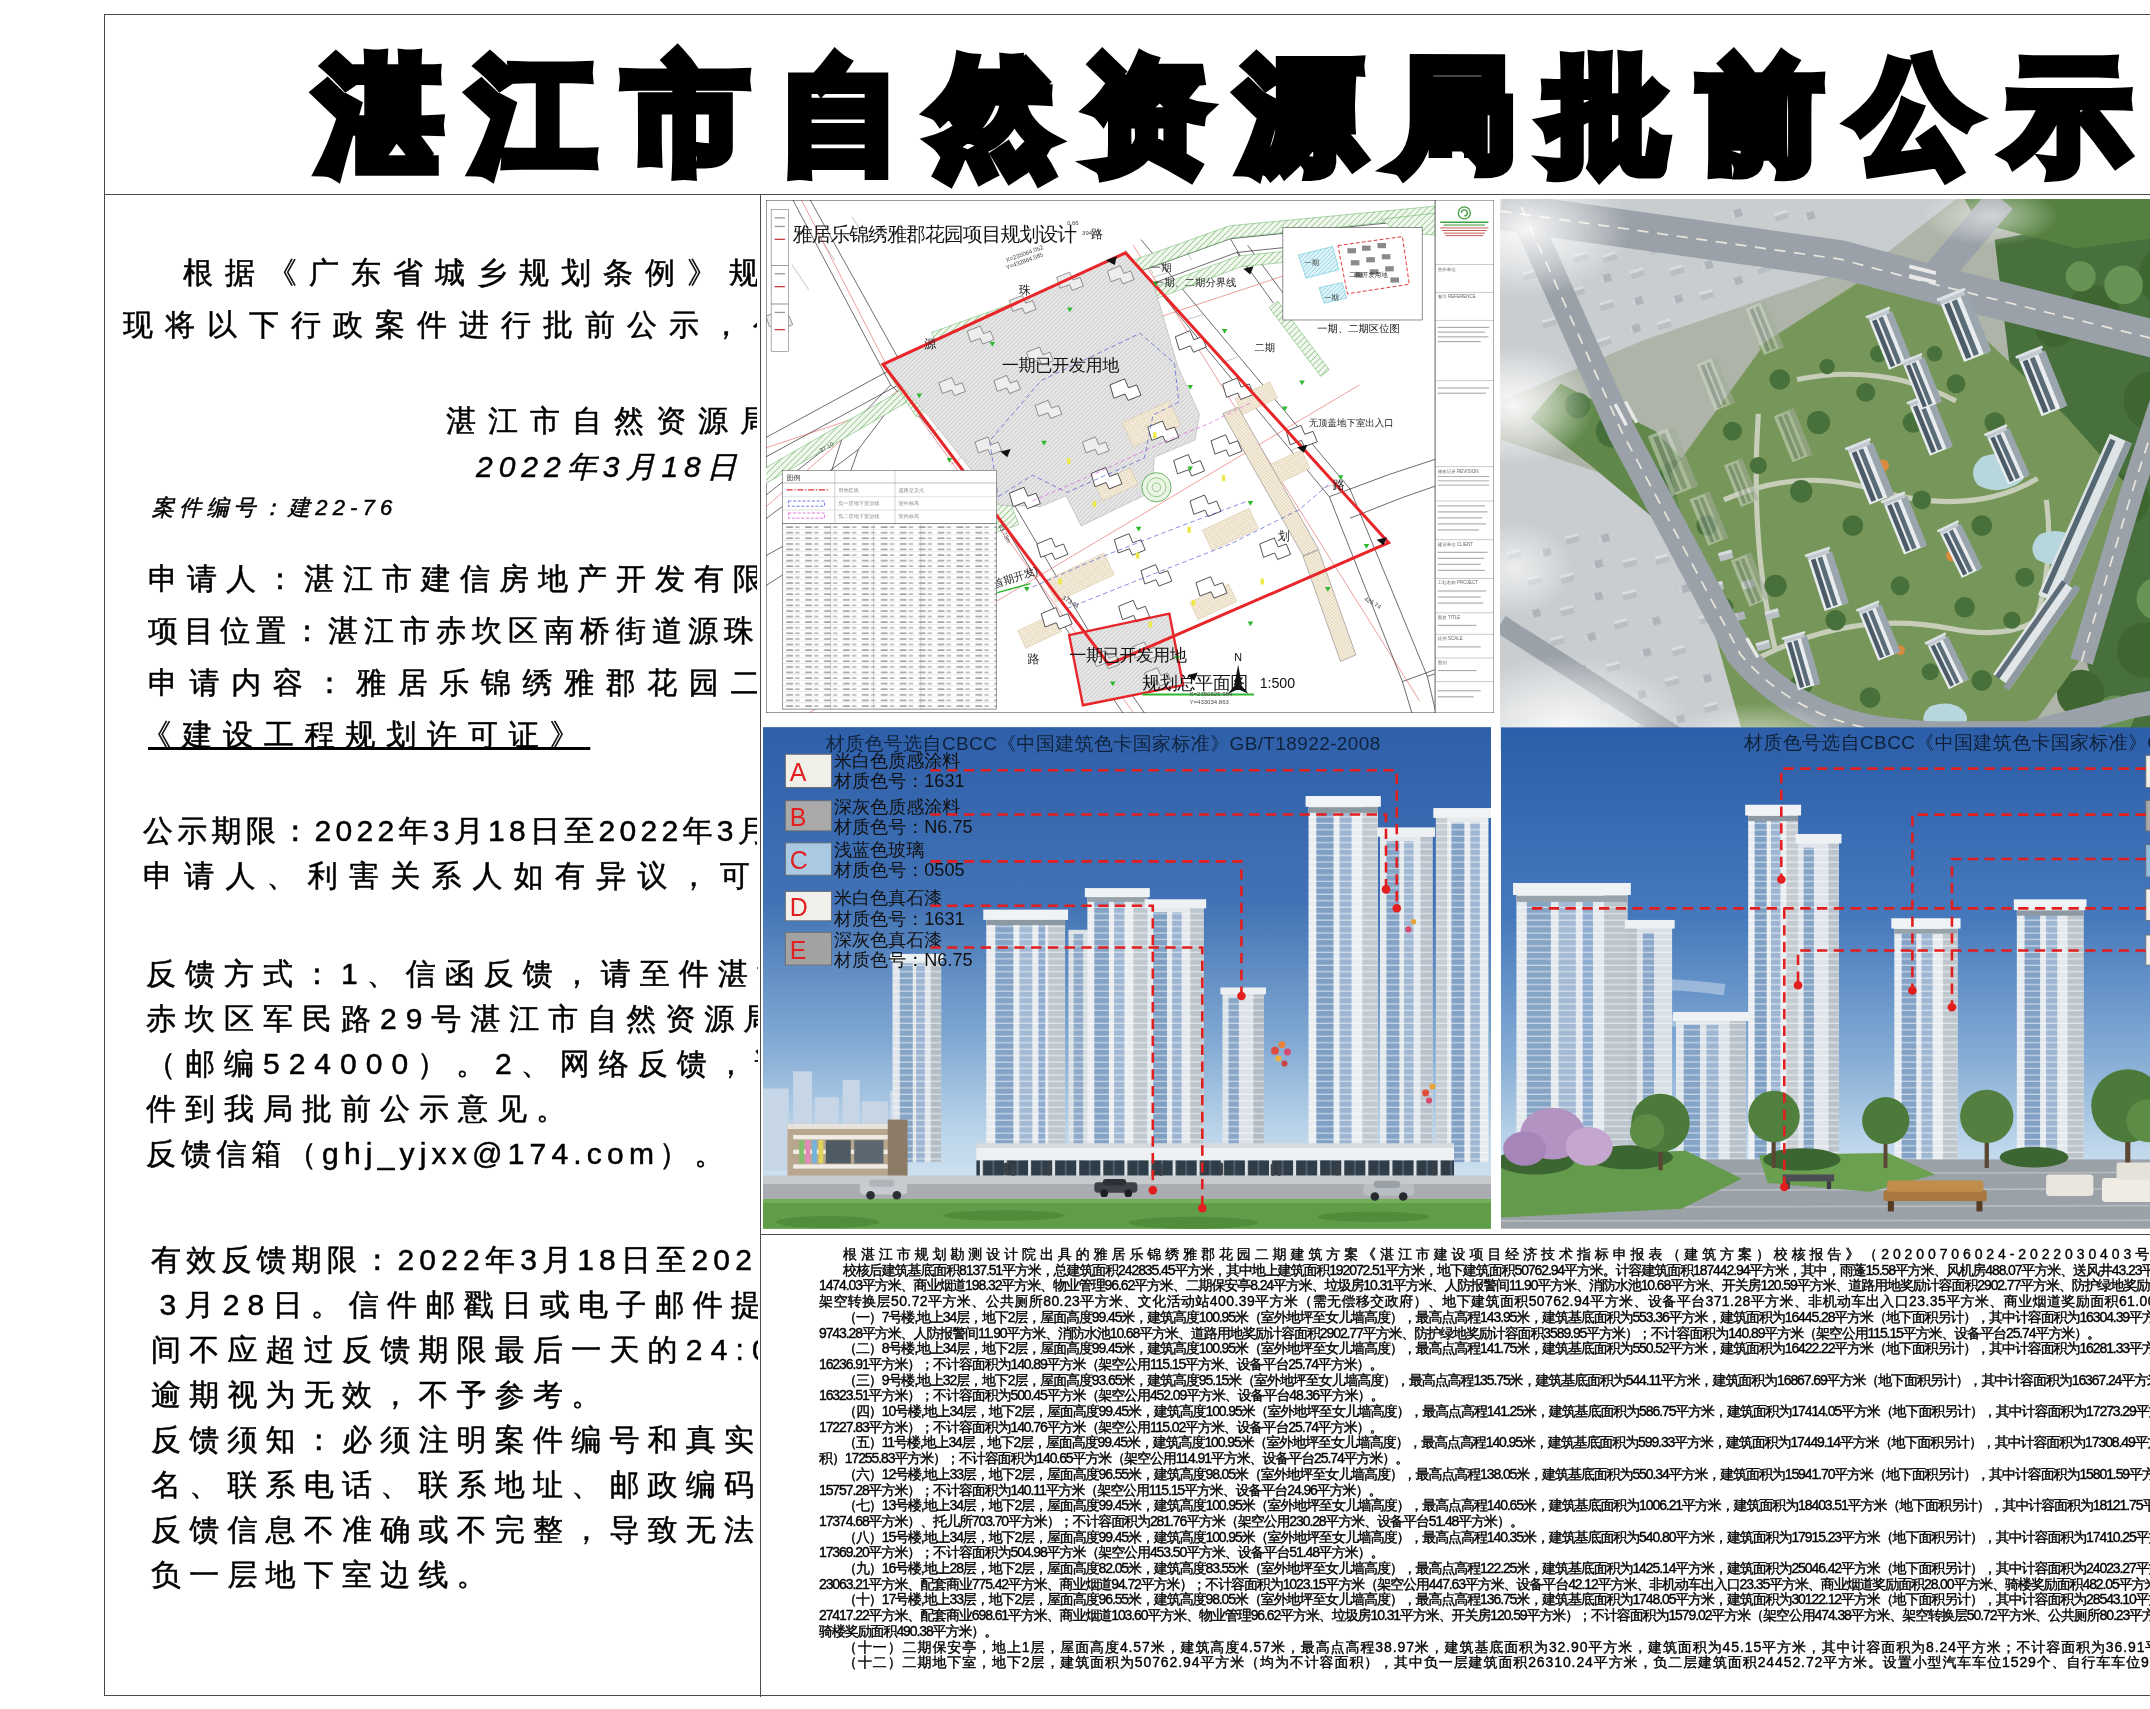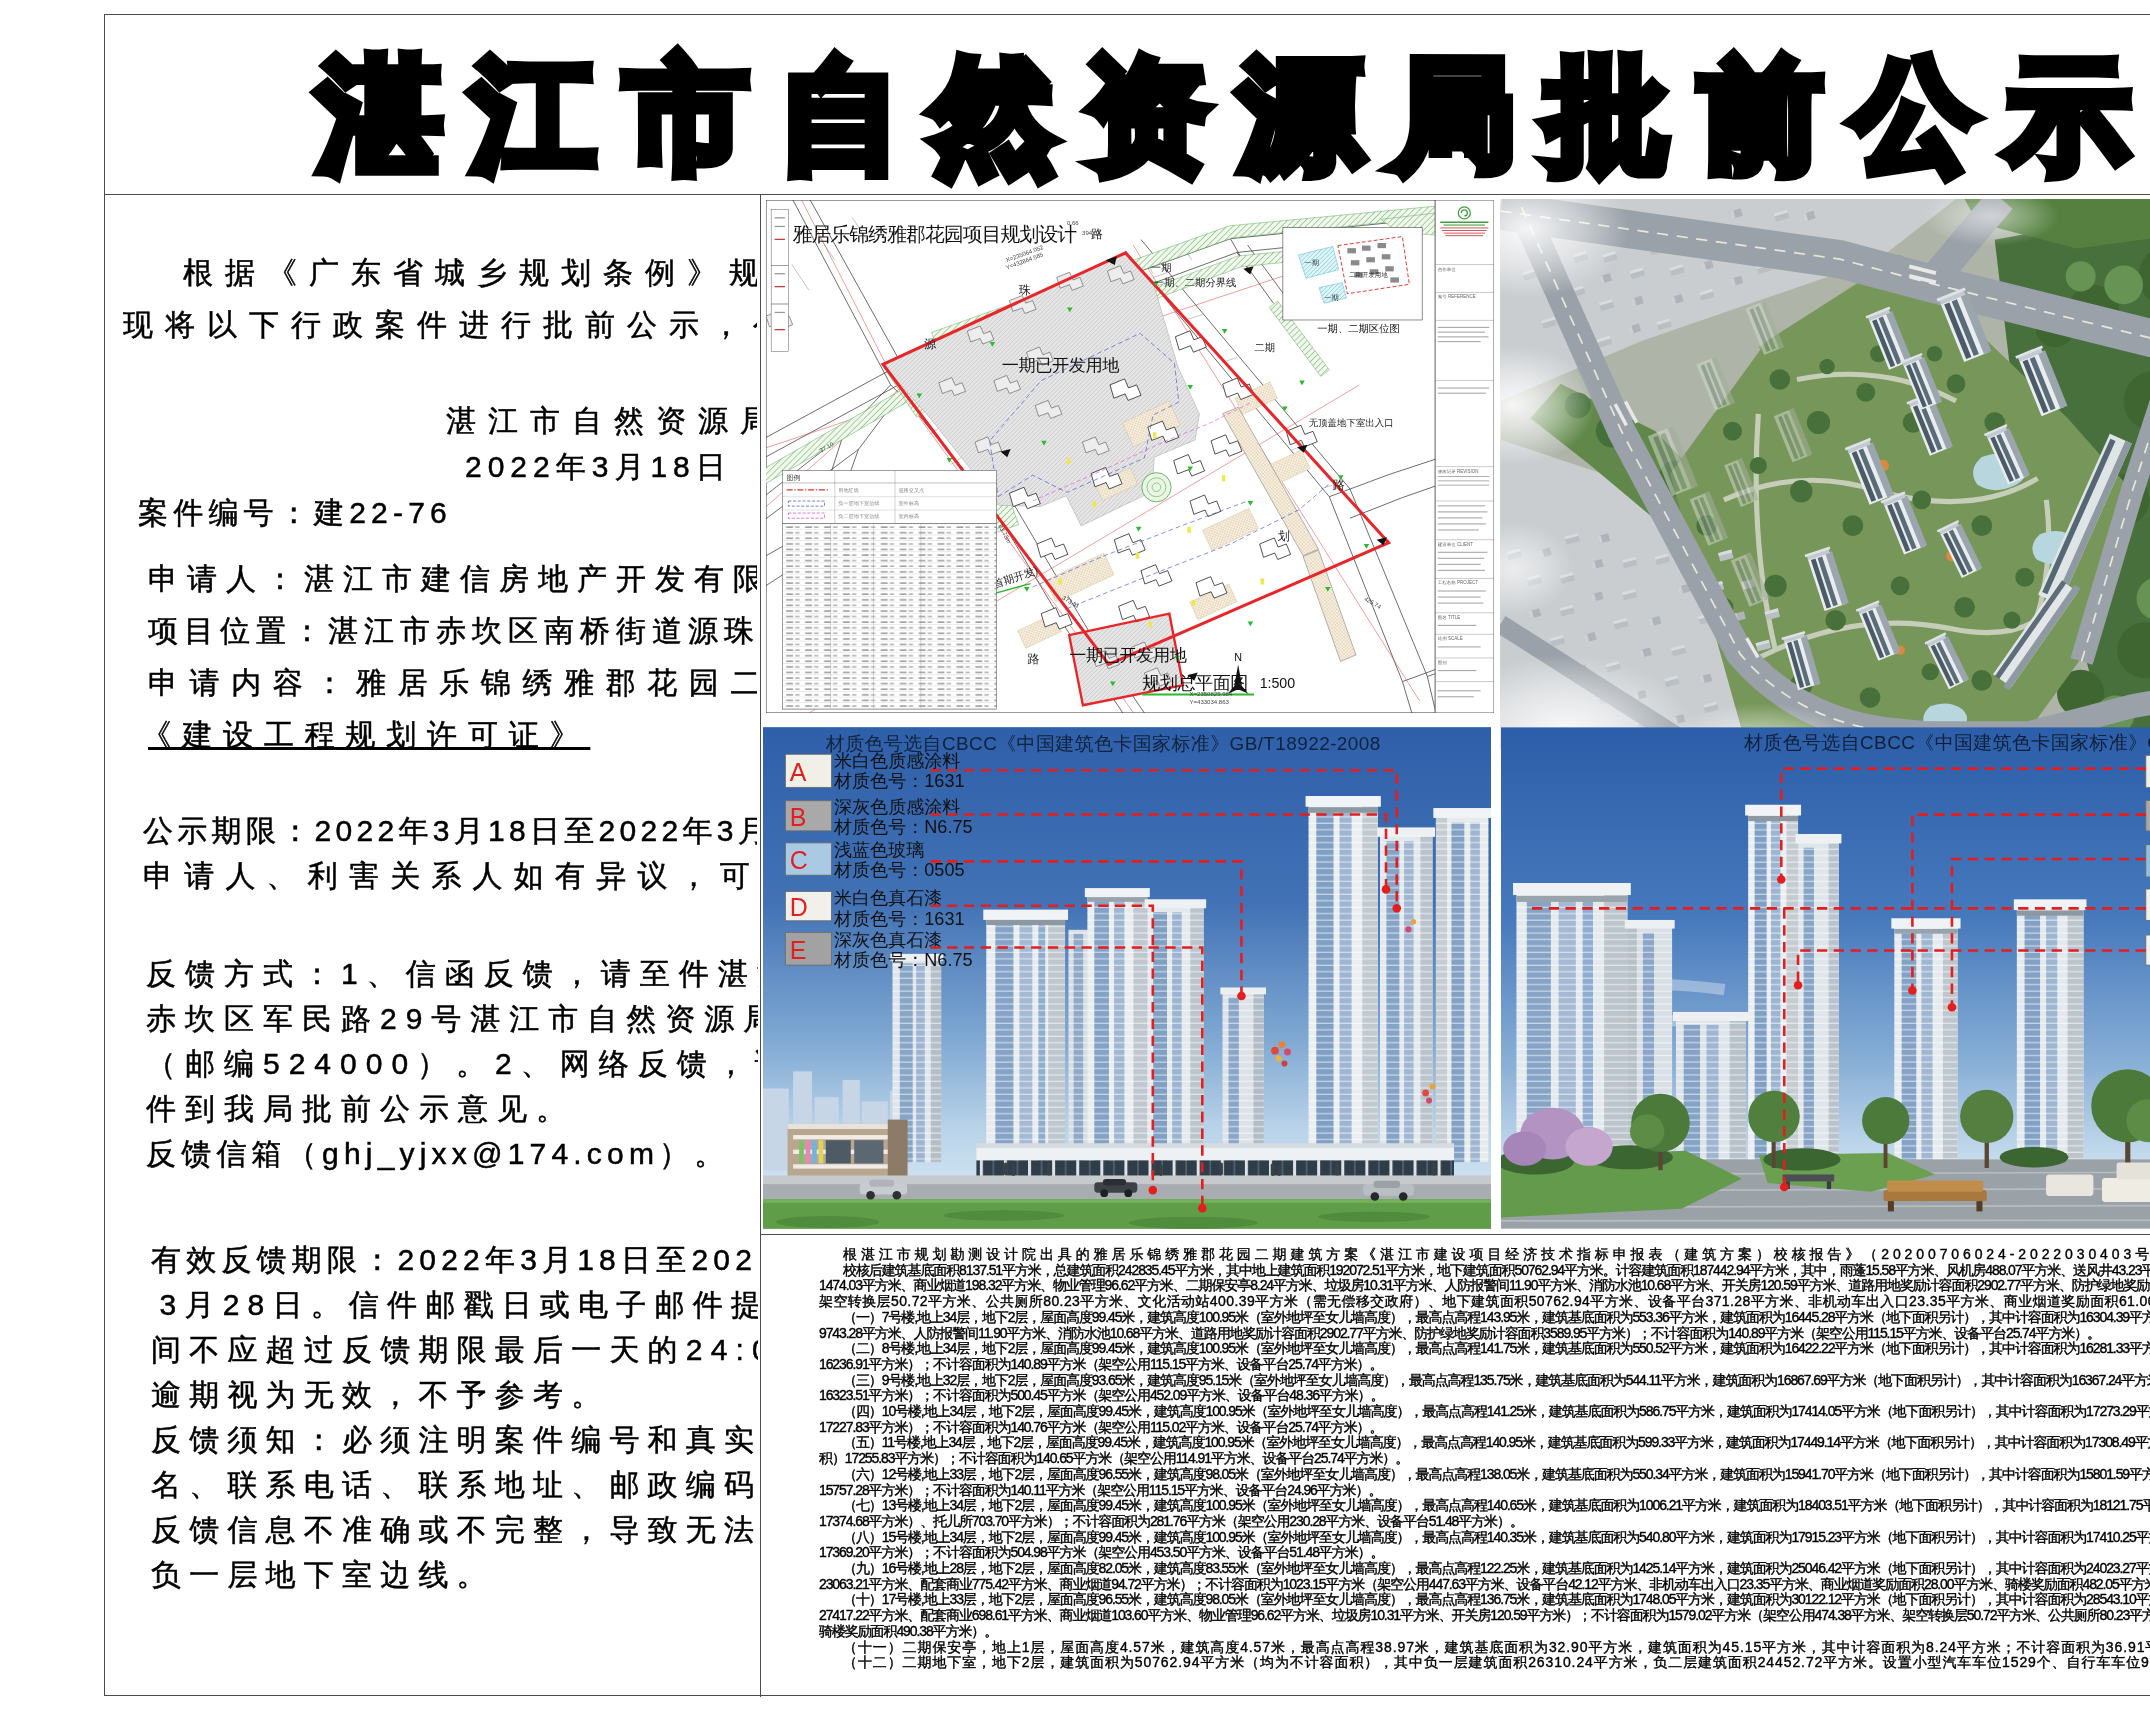--- a/index.html
+++ b/index.html
@@ -22,24 +22,24 @@
 
 <div class="abs" style="left:104px;top:35px;width:2205px;text-align:center;text-indent:65px;font-size:123px;font-weight:bold;letter-spacing:30.5px;-webkit-text-stroke:11.2px #000;white-space:nowrap;">湛江市自然资源局批前公示</div>
 
 <div class="abs cn" style="left:123px;top:247px;width:634px;overflow:hidden;font-size:30px;line-height:52px;letter-spacing:12px;white-space:nowrap;">
 <div style="text-indent:60px;">根据《广东省城乡规划条例》规定，</div>
 <div>现将以下行政案件进行批前公示，公开征</div>
 </div>
 
 <div class="abs cn" style="left:446px;top:398px;width:311px;overflow:hidden;font-size:30px;line-height:46px;letter-spacing:12px;white-space:nowrap;">
 <div>湛江市自然资源局</div>
-<div style="margin-left:19px;letter-spacing:6px;">2022年3月18日</div>
+<div style="margin-left:30px;letter-spacing:6px;font-style:italic;">2022年3月18日</div>
 </div>
 
-<div class="abs cn" style="left:138px;top:493px;width:610px;overflow:hidden;font-size:30px;letter-spacing:5.2px;white-space:nowrap;">案件编号：建22-76</div>
+<div class="abs cn" style="left:152px;top:493px;width:610px;overflow:hidden;font-size:22px;letter-spacing:5.2px;white-space:nowrap;font-style:italic;">案件编号：建22-76</div>
 
 <div class="abs cn" style="left:148px;top:553px;width:609px;overflow:hidden;font-size:30px;line-height:52px;letter-spacing:9px;white-space:nowrap;">
 <div>申请人：湛江市建信房地产开发有限公司</div>
 <div style="letter-spacing:6px;">项目位置：湛江市赤坎区南桥街道源珠路183号</div>
 <div style="letter-spacing:11.6px;">申请内容：雅居乐锦绣雅郡花园二期项目核发</div>
 <div style="margin-left:-6.5px;letter-spacing:10.8px;text-decoration:underline;">《建设工程规划许可证》</div>
 </div>
 
 <div class="abs cn" style="left:143px;top:808px;width:614px;overflow:hidden;font-size:30px;line-height:45px;letter-spacing:4.3px;white-space:nowrap;">
 <div>公示期限：2022年3月18日至2022年3月28日</div>

